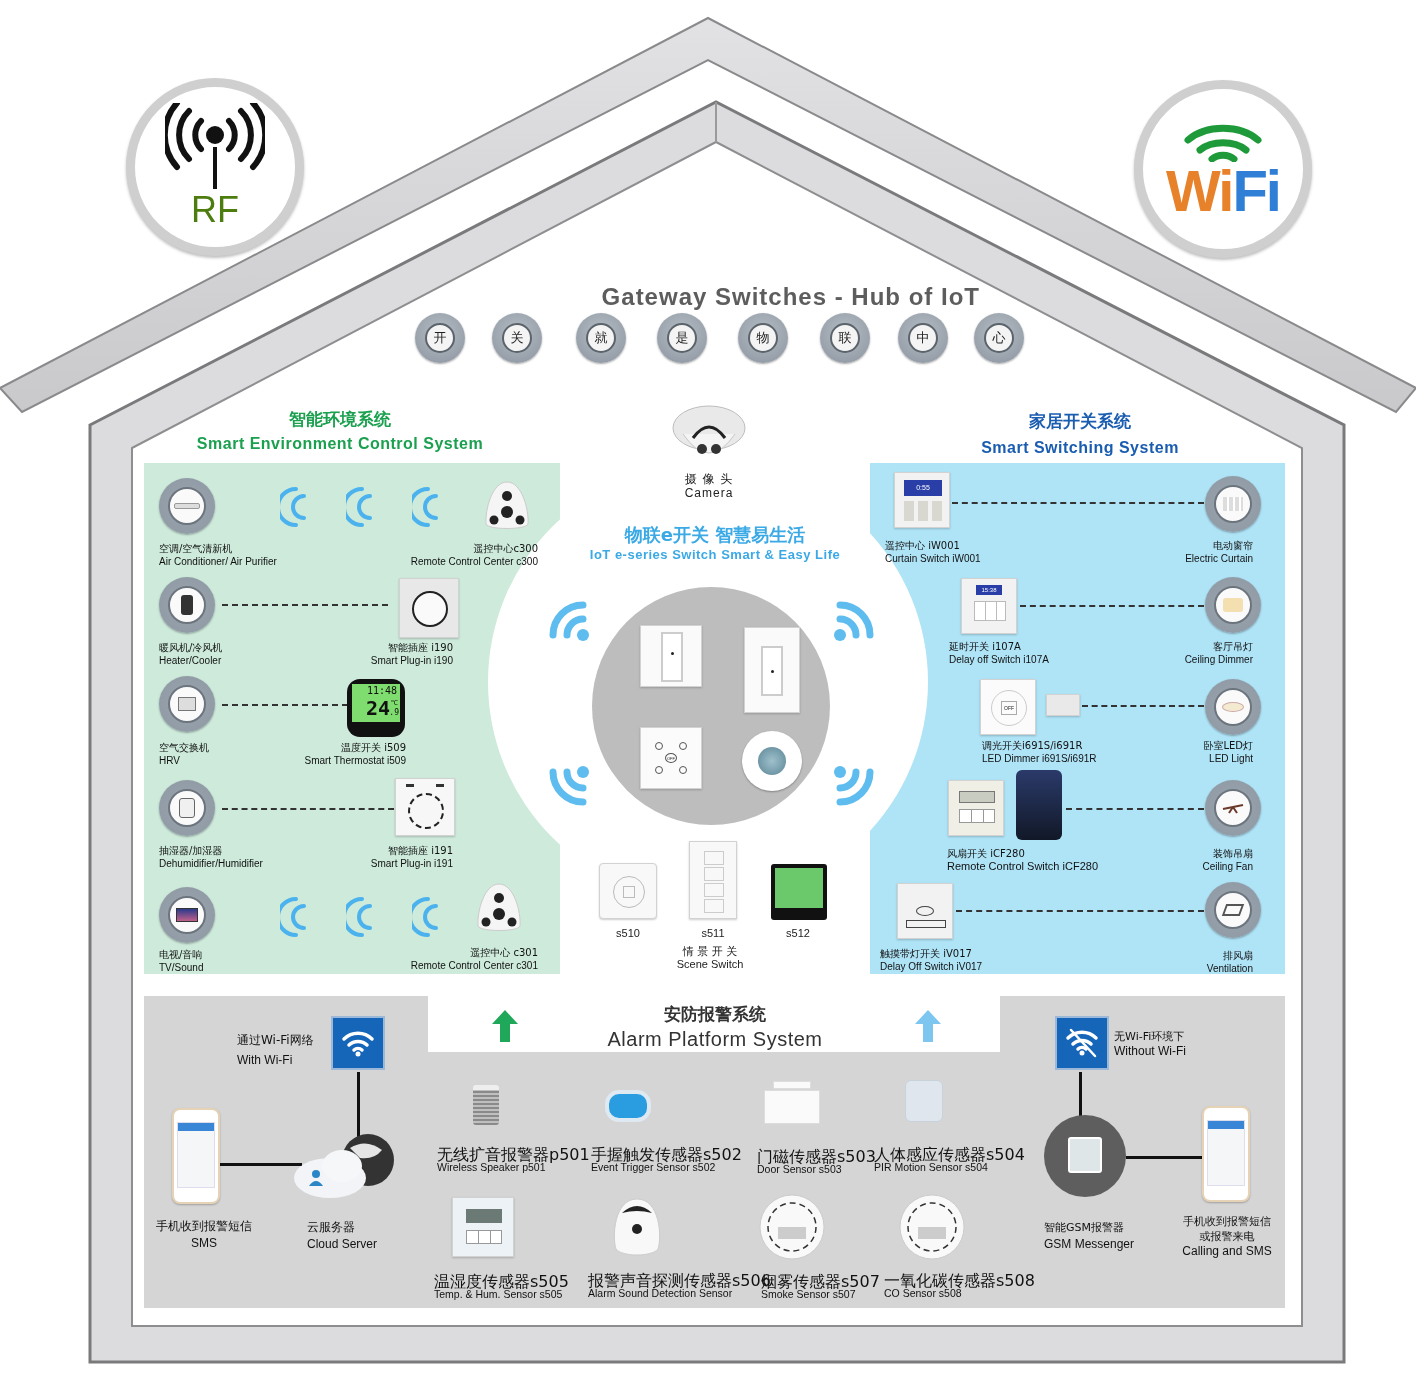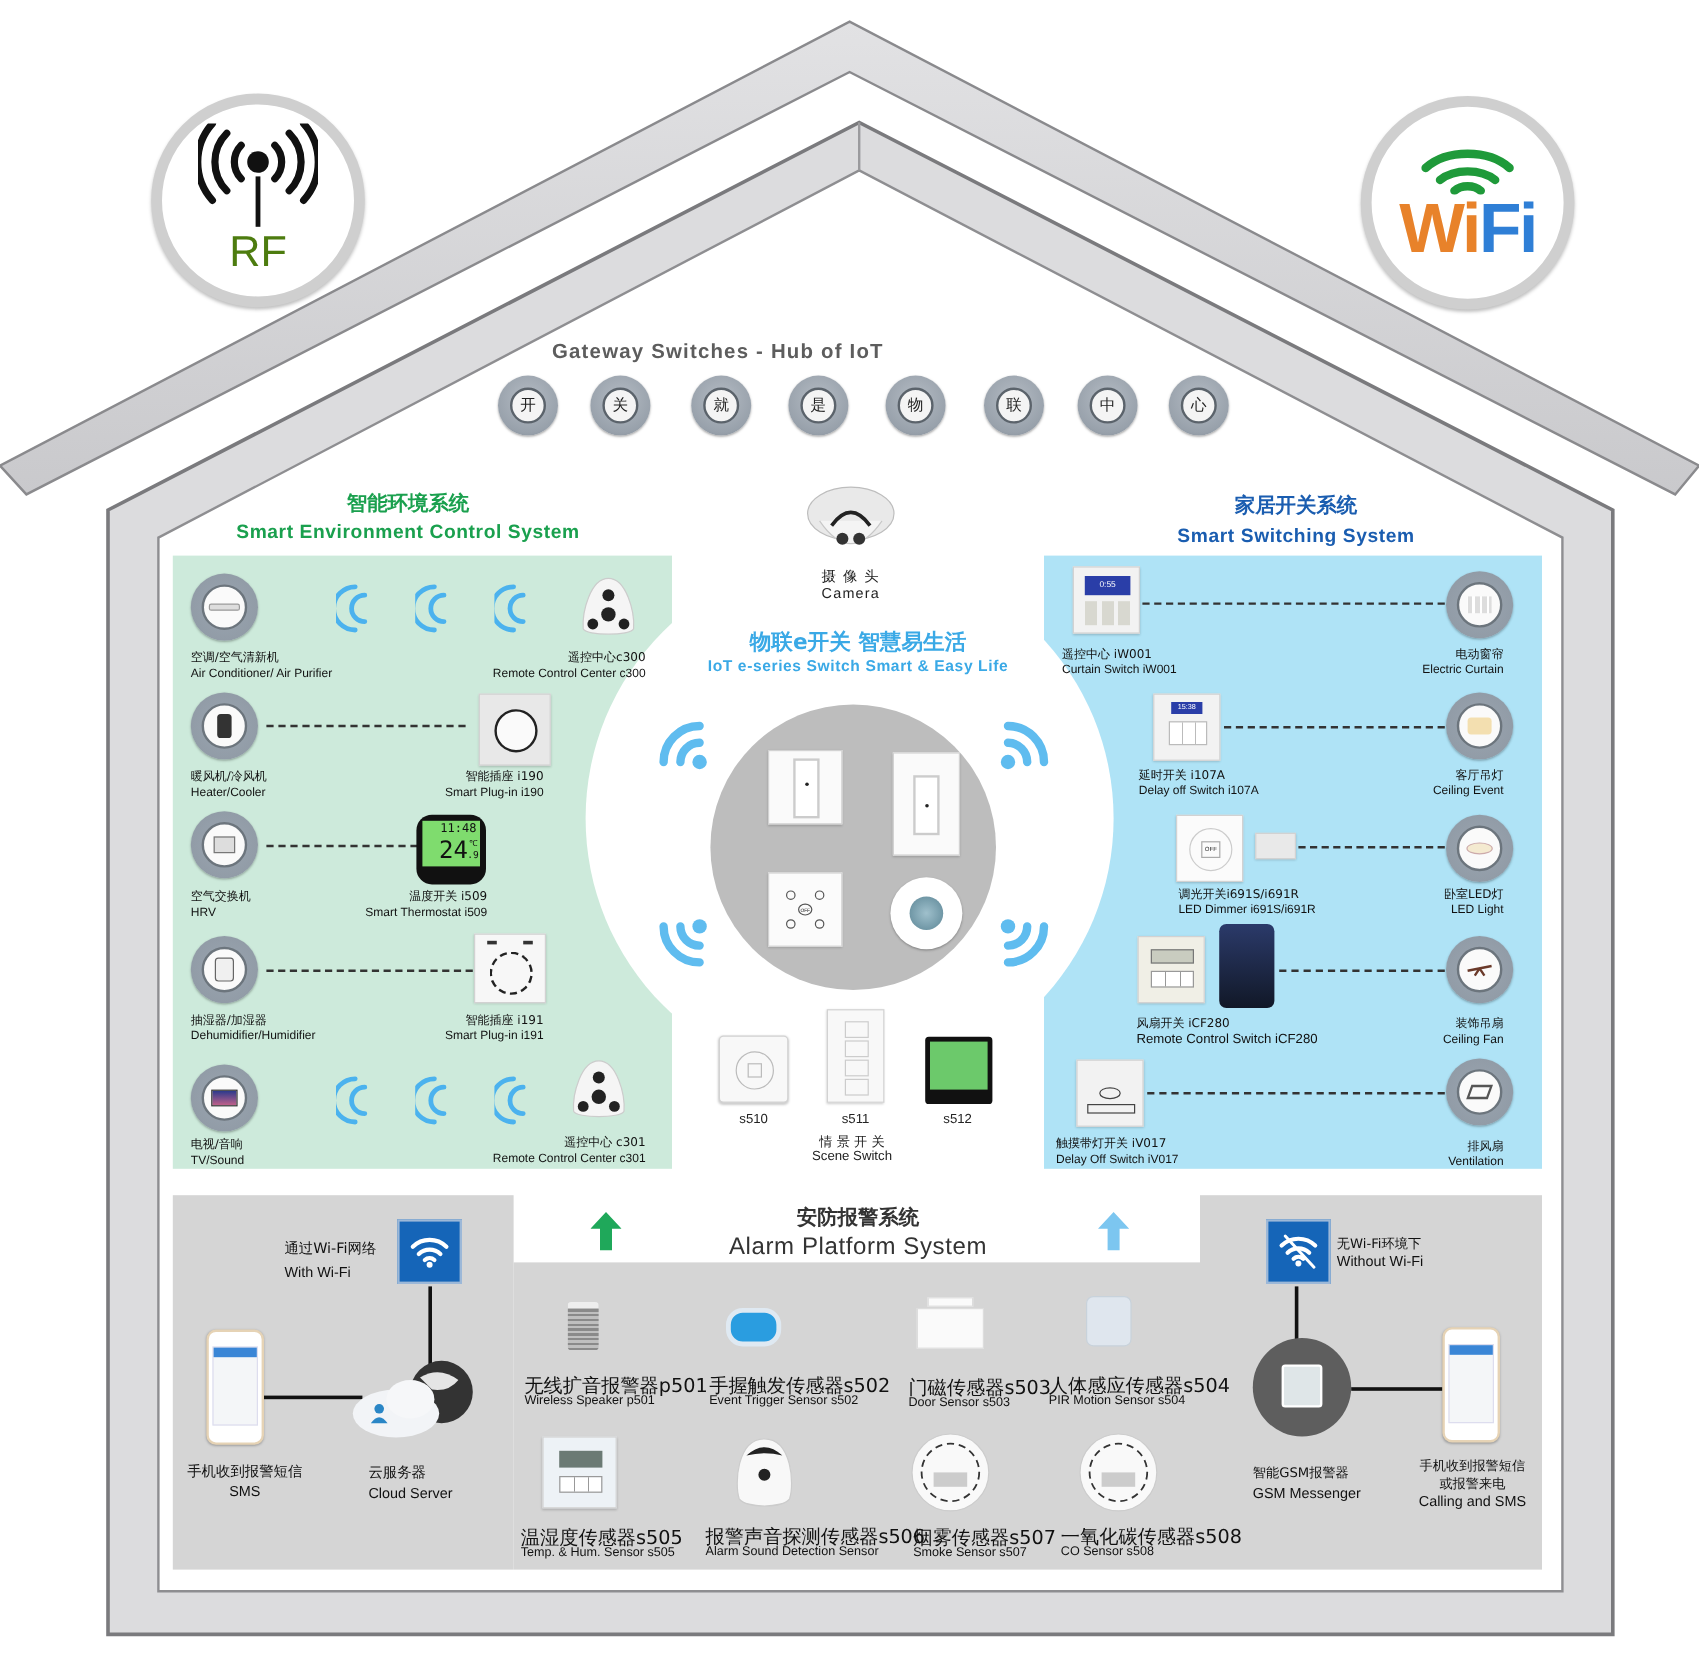--- a/index.html
+++ b/index.html
@@ -13,21 +13,21 @@
   
   .badge-circle { position: absolute; width: 178px; height: 178px; border-radius: 50%; background: #fff; border: 9px solid #cfcfcf; box-shadow: 0 2px 3px rgba(0,0,0,0.25); display: flex; align-items: center; justify-content: center; flex-direction: column; }
   #rf-badge { left: 126px; top: 78px; }
   #wifi-badge { left: 1134px; top: 80px; }
   .rf-label { font-size: 36px; color: #4d7c0f; font-family: "Liberation Sans", sans-serif; margin-top: -4px; }
   .wifi-word { font-size: 58px; font-weight: bold; font-family: "Liberation Sans", sans-serif; letter-spacing: -2px; line-height: 1; }
   .wifi-wi { color: #e8822a; }
   .wifi-fi { color: #2f7fd6; }
 
   
-  #gateway-title { left: 460px; top: 283px; width: 520px; text-align: left; font-size: 17px; font-weight: bold; color: #5d5d5d; letter-spacing: 1px; }
+  #gateway-title { left: 460px; top: 283px; width: 520px; text-align: right; font-size: 24px; font-weight: bold; color: #5d5d5d; letter-spacing: 1px; }
   #gateway-buttons { left: 412px; top: 313px; width: 620px; height: 56px; }
   .gw-btn { position: absolute; top: 0; width: 50px; height: 50px; border-radius: 50%; background: radial-gradient(circle at 50% 40%, #b5bcc4 0%, #98a1ab 70%, #7f8791 100%); display: flex; align-items: center; justify-content: center; box-shadow: 0 1px 2px rgba(0,0,0,0.35); }
   .gw-btn-inner { width: 30px; height: 30px; border-radius: 50%; background: #f4f4f4; border: 2px solid #5b636b; display: flex; align-items: center; justify-content: center; font-size: 13px; color: #222; font-family: "DejaVu Sans", sans-serif; }
 
   
   .sec-cn { font-size: 17px; font-weight: bold; font-family: "DejaVu Sans", sans-serif; text-align: center; }
   .sec-en { font-size: 16px; font-weight: bold; text-align: center; letter-spacing: 0.5px; }
   #env-heading { left: 160px; top: 408px; width: 360px; color: #1aa04e; }
   #sw-heading { left: 900px; top: 410px; width: 360px; color: #1a5db0; }
 
@@ -218,21 +218,21 @@
 
 <div class="dev-round" style="left:159px;top:676px">
     <div class="dev-round-inner">
       <div style="width:18px;height:14px;background:#ddd;border:1px solid #777"></div>
     </div>
   </div>
 <div class="dash" style="left:222px;top:704px;width:126px"></div>
 <div class="abs" style="left:347px;top:679px;width:58px;height:58px;background:#111;border-radius:13px;padding:5px">
   <div style="width:100%;height:38px;background:#7fdc6e;position:relative;font-family:'DejaVu Sans Mono',monospace;color:#111">
     <span style="position:absolute;right:3px;top:1px;font-size:10px">11:48</span>
-    <span style="position:absolute;right:10px;top:12px;font-size:20px;font-weight:normal">24</span>
+    <span style="position:absolute;right:10px;top:12px;font-size:20px;font-weight:bold">24</span>
     <span style="position:absolute;right:2px;top:14px;font-size:7px">℃</span>
     <span style="position:absolute;right:1px;top:24px;font-size:8px">.9</span>
   </div>
 </div>
 <div class="lbl" style="left:159px;top:741px">
     <div class="cn">空气交换机</div>
     <div>HRV</div>
   </div>
 <div class="lbl right" style="left:290px;top:741px;width:116px">
     <div class="cn">温度开关 i509</div>
@@ -413,21 +413,21 @@
     <div class="dev-round-inner">
       <div style="width:20px;height:14px;background:#f3dfb0;border-radius:3px"></div>
     </div>
   </div>
 <div class="lbl" style="left:949px;top:640px">
     <div class="cn">延时开关 i107A</div>
     <div>Delay off Switch i107A</div>
   </div>
 <div class="lbl right" style="left:1150px;top:640px;width:103px">
     <div class="cn">客厅吊灯</div>
-    <div>Ceiling Event</div>
+    <div>Ceiling Dimmer</div>
   </div>
 
 <div class="plate" style="left:980px;top:679px;width:56px;height:56px;background:#fbfbfb">
     <div style="position:absolute;left:10px;top:10px;width:36px;height:36px;border-radius:50%;border:1px solid #ccc"></div>
     <div style="position:absolute;left:20px;top:21px;width:16px;height:14px;border:1px solid #aaa;font-size:5px;text-align:center;line-height:13px">OFF</div>
   </div>
 <div class="plate" style="left:1046px;top:694px;width:34px;height:22px;background:#e9e9e9"></div>
 <div class="dash" style="left:1082px;top:705px;width:122px"></div>
 <div class="dev-round" style="left:1205px;top:679px">
     <div class="dev-round-inner">

